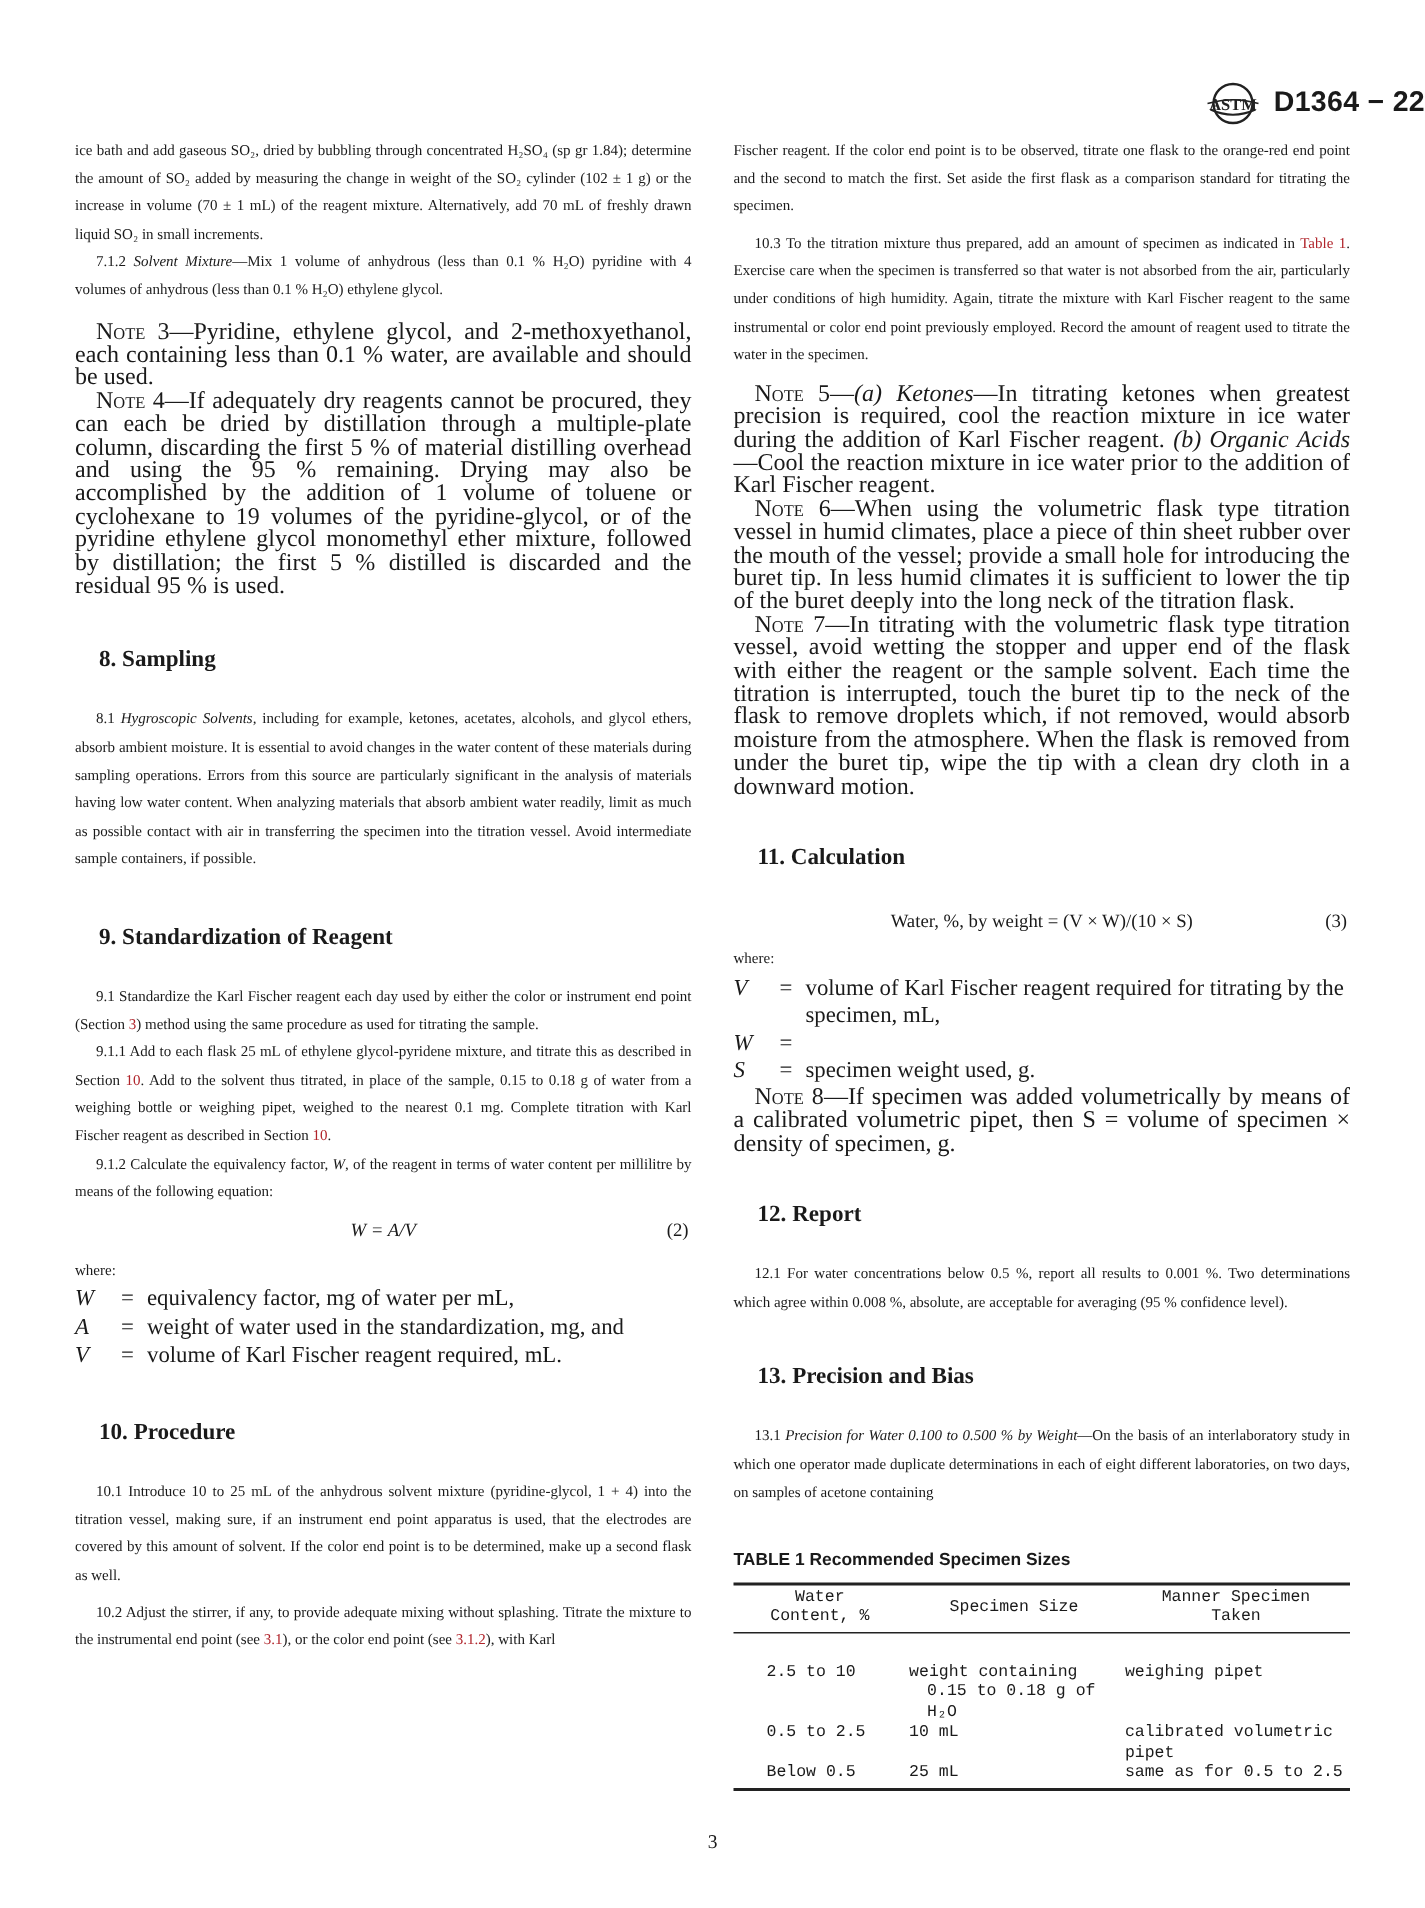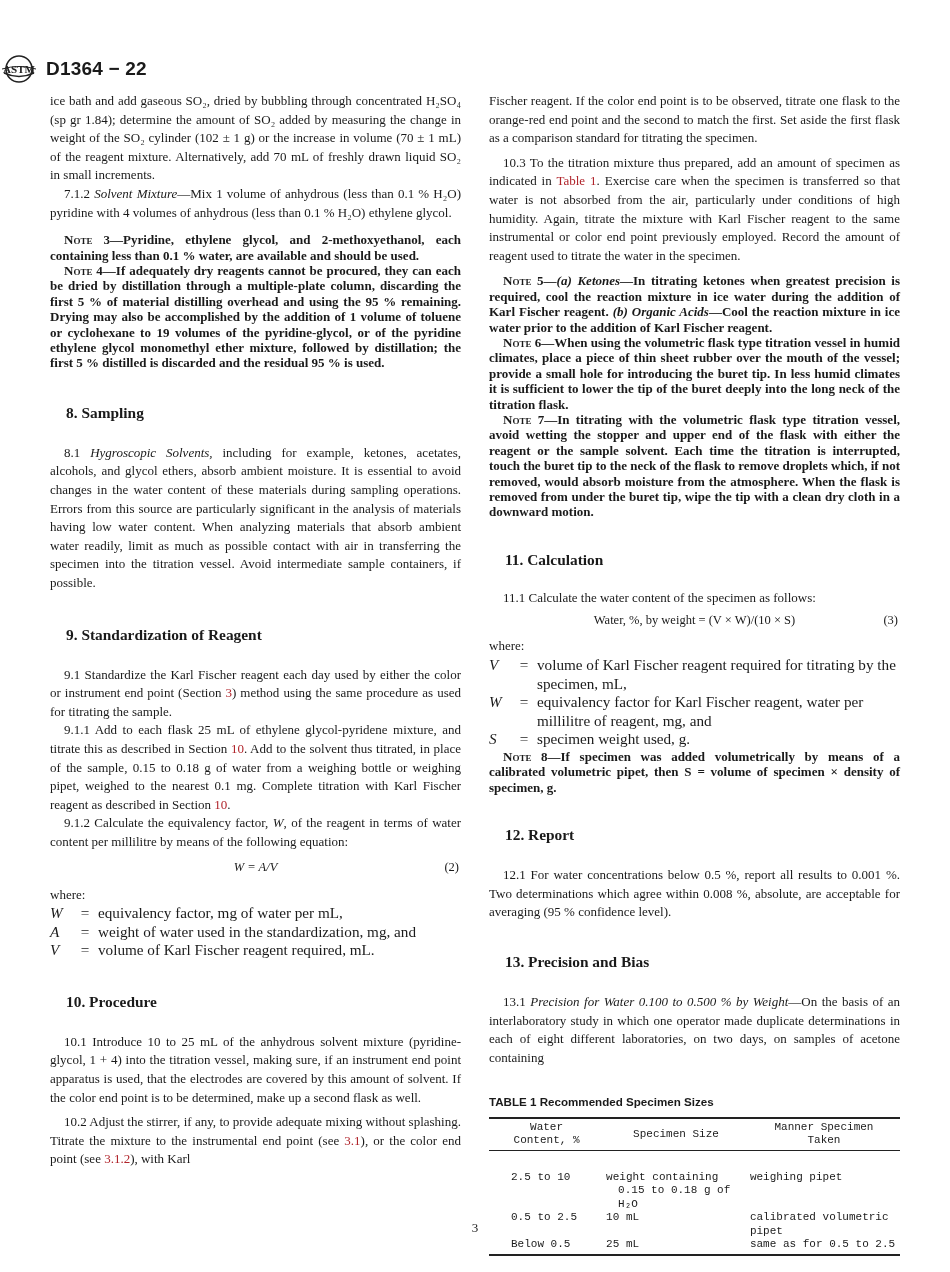--- a/index.html
+++ b/index.html
@@ -1,27 +1,27 @@
 <!DOCTYPE html>
 <html><head>
 <meta charset="utf-8">
 <style>
   html, body { margin: 0; padding: 0; background: #ffffff; }
   body { width: 950px; height: 1272px; position: relative; overflow: hidden; color: #1a1a1a;
          font-family: "Liberation Serif", "DejaVu Serif", serif; }
-  .header { position: absolute; top: 54px; left: 0; width: 950px; text-align: left; height: 30px; }
+  .header { position: absolute; top: 54px; left: 0; width: 950px; text-align: right; height: 30px; }
   .header .logo { display: inline-block; vertical-align: middle; width: 38px; height: 30px; }
   .header .docid { display: inline-block; vertical-align: middle; font-family: "Liberation Sans", sans-serif;
                    font-weight: bold; font-size: 19px; margin-left: 4px; letter-spacing: 0.2px; }
   .col { position: absolute; top: 92px; width: 411px; }
   .col.left { left: 50px; }
   .col.right { left: 489px; }
-  p { margin: 0; font-size: 13px; line-height: 18.6px; text-align: justify; hyphens: auto; }
+  p { margin: 0; font-size: 10px; line-height: 18.6px; text-align: justify; hyphens: auto; }
   p.ind { text-indent: 14px; }
-  .note { font-size: 13px; line-height: 15.4px; text-align: justify; text-indent: 14px; margin: 0; font-weight: bold; }
+  .note { font-size: 16px; line-height: 15.4px; text-align: justify; text-indent: 14px; margin: 0; }
   .note .lbl { font-variant: small-caps; }
   h2 { font-size: 15.4px; font-weight: bold; margin: 16px; line-height: 19px; }
   .link { color: #b0232a; }
   .eq { position: relative; font-size: 12.5px; line-height: 18px; text-align: center; }
   .eq .num { position: absolute; right: 2px; top: 0; }
   .eq i { font-style: italic; }
   .defs { font-size: 15.2px; line-height: 18.6px; }
   .defrow { display: flex; }
   .defrow .sym { width: 22px; font-style: italic; }
   .defrow .eqs { width: 26px; text-align: center; }
@@ -111,38 +111,36 @@
   <p class="ind"><span>10.3 To the titration mixture thus prepared, add an amount of specimen as indicated in </span><span class="link">Table 1</span><span>. Exercise care when the specimen is transferred so that water is not absorbed from the air, particularly under conditions of high humidity. Again, titrate the mixture with Karl Fischer reagent to the same instrumental or color end point previously employed. Record the amount of reagent used to titrate the water in the specimen.</span></p>
 
   <div style="height:8px"></div>
   <p class="note"><span class="lbl">Note 5</span><span>—</span><i>(a) Ketones</i><span>—In titrating ketones when greatest precision is required, cool the reaction mixture in ice water during the addition of Karl Fischer reagent. </span><i>(b) Organic Acids</i><span>—Cool the reaction mixture in ice water prior to the addition of Karl Fischer reagent.</span></p>
   <p class="note"><span class="lbl">Note 6</span><span>—When using the volumetric flask type titration vessel in humid climates, place a piece of thin sheet rubber over the mouth of the vessel; provide a small hole for introducing the buret tip. In less humid climates it is sufficient to lower the tip of the buret deeply into the long neck of the titration flask.</span></p>
   <p class="note"><span class="lbl">Note 7</span><span>—In titrating with the volumetric flask type titration vessel, avoid wetting the stopper and upper end of the flask with either the reagent or the sample solvent. Each time the titration is interrupted, touch the buret tip to the neck of the flask to remove droplets which, if not removed, would absorb moisture from the atmosphere. When the flask is removed from under the buret tip, wipe the tip with a clean dry cloth in a downward motion.</span></p>
 
   <div style="height:14px"></div>
   <h2>11.  Calculation</h2>
   <div style="height:4px"></div>
-  <p class="ind">11.1  Calculate the water content of the specimen as follows:</p>
   <div style="height:4px"></div>
   <div class="eq">
     <span>Water, %, by weight = (V × W)/(10 × S)</span>
     <span class="num">(3)</span>
   </div>
   <div style="height:8px"></div>
   <p>where:</p>
   <div class="defs">
     <div class="defrow">
         <span class="sym">V</span>
         <span class="eqs">=</span>
         <span class="txt">volume of Karl Fischer reagent required for titrating by the specimen, mL,</span>
       </div>
     <div class="defrow">
         <span class="sym">W</span>
         <span class="eqs">=</span>
-        <span class="txt">equivalency factor for Karl Fischer reagent, water per millilitre of reagent, mg, and</span>
       </div>
     <div class="defrow">
         <span class="sym">S</span>
         <span class="eqs">=</span>
         <span class="txt">specimen weight used, g.</span>
       </div>
   </div>
   <p class="note"><span class="lbl">Note 8</span><span>—If specimen was added volumetrically by means of a calibrated volumetric pipet, then S = volume of specimen × density of specimen, g.</span></p>
 
   <div style="height:14px"></div>

